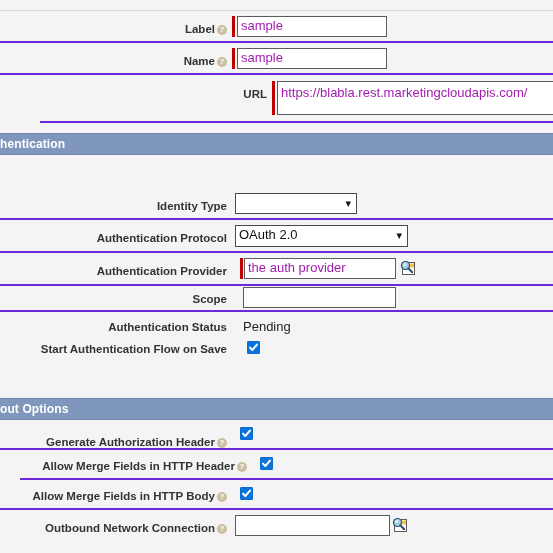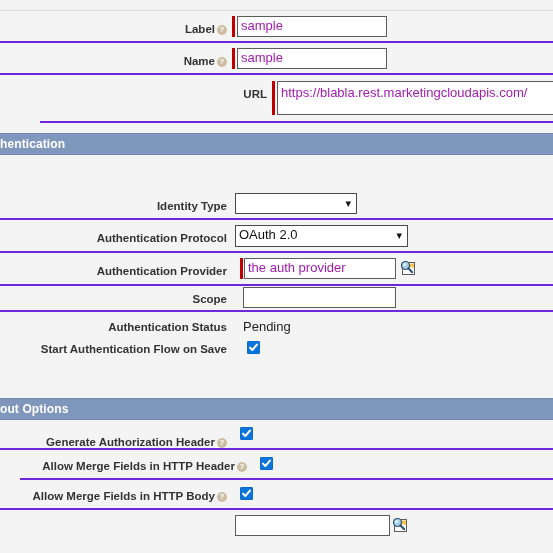--- a/index.html
+++ b/index.html
@@ -300,20 +300,23 @@
       <span class="txt">Allow Merge Fields in HTTP Body</span><span class="help-icon">?</span>
     </div>
     <div class="cbox" style="left:240px; top:7px;">
       <svg width="11" height="11" viewBox="0 0 11 11">
         <path d="M2 5.6 L4.3 8 L9 2.6" stroke="#ffffff" stroke-width="2" fill="none" stroke-linecap="round" stroke-linejoin="round"></path>
       </svg>
     </div>
   </div>
 
   <div class="row" style="top:510px; height:36px;">
+    <div class="lbl" style="top:11px;">
+      <span class="txt">Outbound Network Connection</span><span class="help-icon">?</span>
+    </div>
     <div class="tinput" style="left:235px; top:5px; width:155px; height:21px;" title=""></div>
     <div class="lookup-icon" style="left:391px; top:6px;">
       <svg width="17" height="17" viewBox="0 0 17 17">
         <rect x="3.5" y="3.5" width="12" height="12" fill="#ffffff" stroke="#5d5d5d" stroke-width="1"></rect>
         <rect x="9" y="4.5" width="6" height="4" fill="#f5c152"></rect>
         <circle cx="6.5" cy="6.5" r="4" fill="#a8cfe8" stroke="#2d4f6b" stroke-width="1.2"></circle>
         <circle cx="5.6" cy="5.4" r="1.5" fill="#dff0fb"></circle>
         <line x1="9.3" y1="9.3" x2="13.2" y2="13.2" stroke="#2d4f6b" stroke-width="2" stroke-linecap="round"></line>
       </svg>
     </div>

